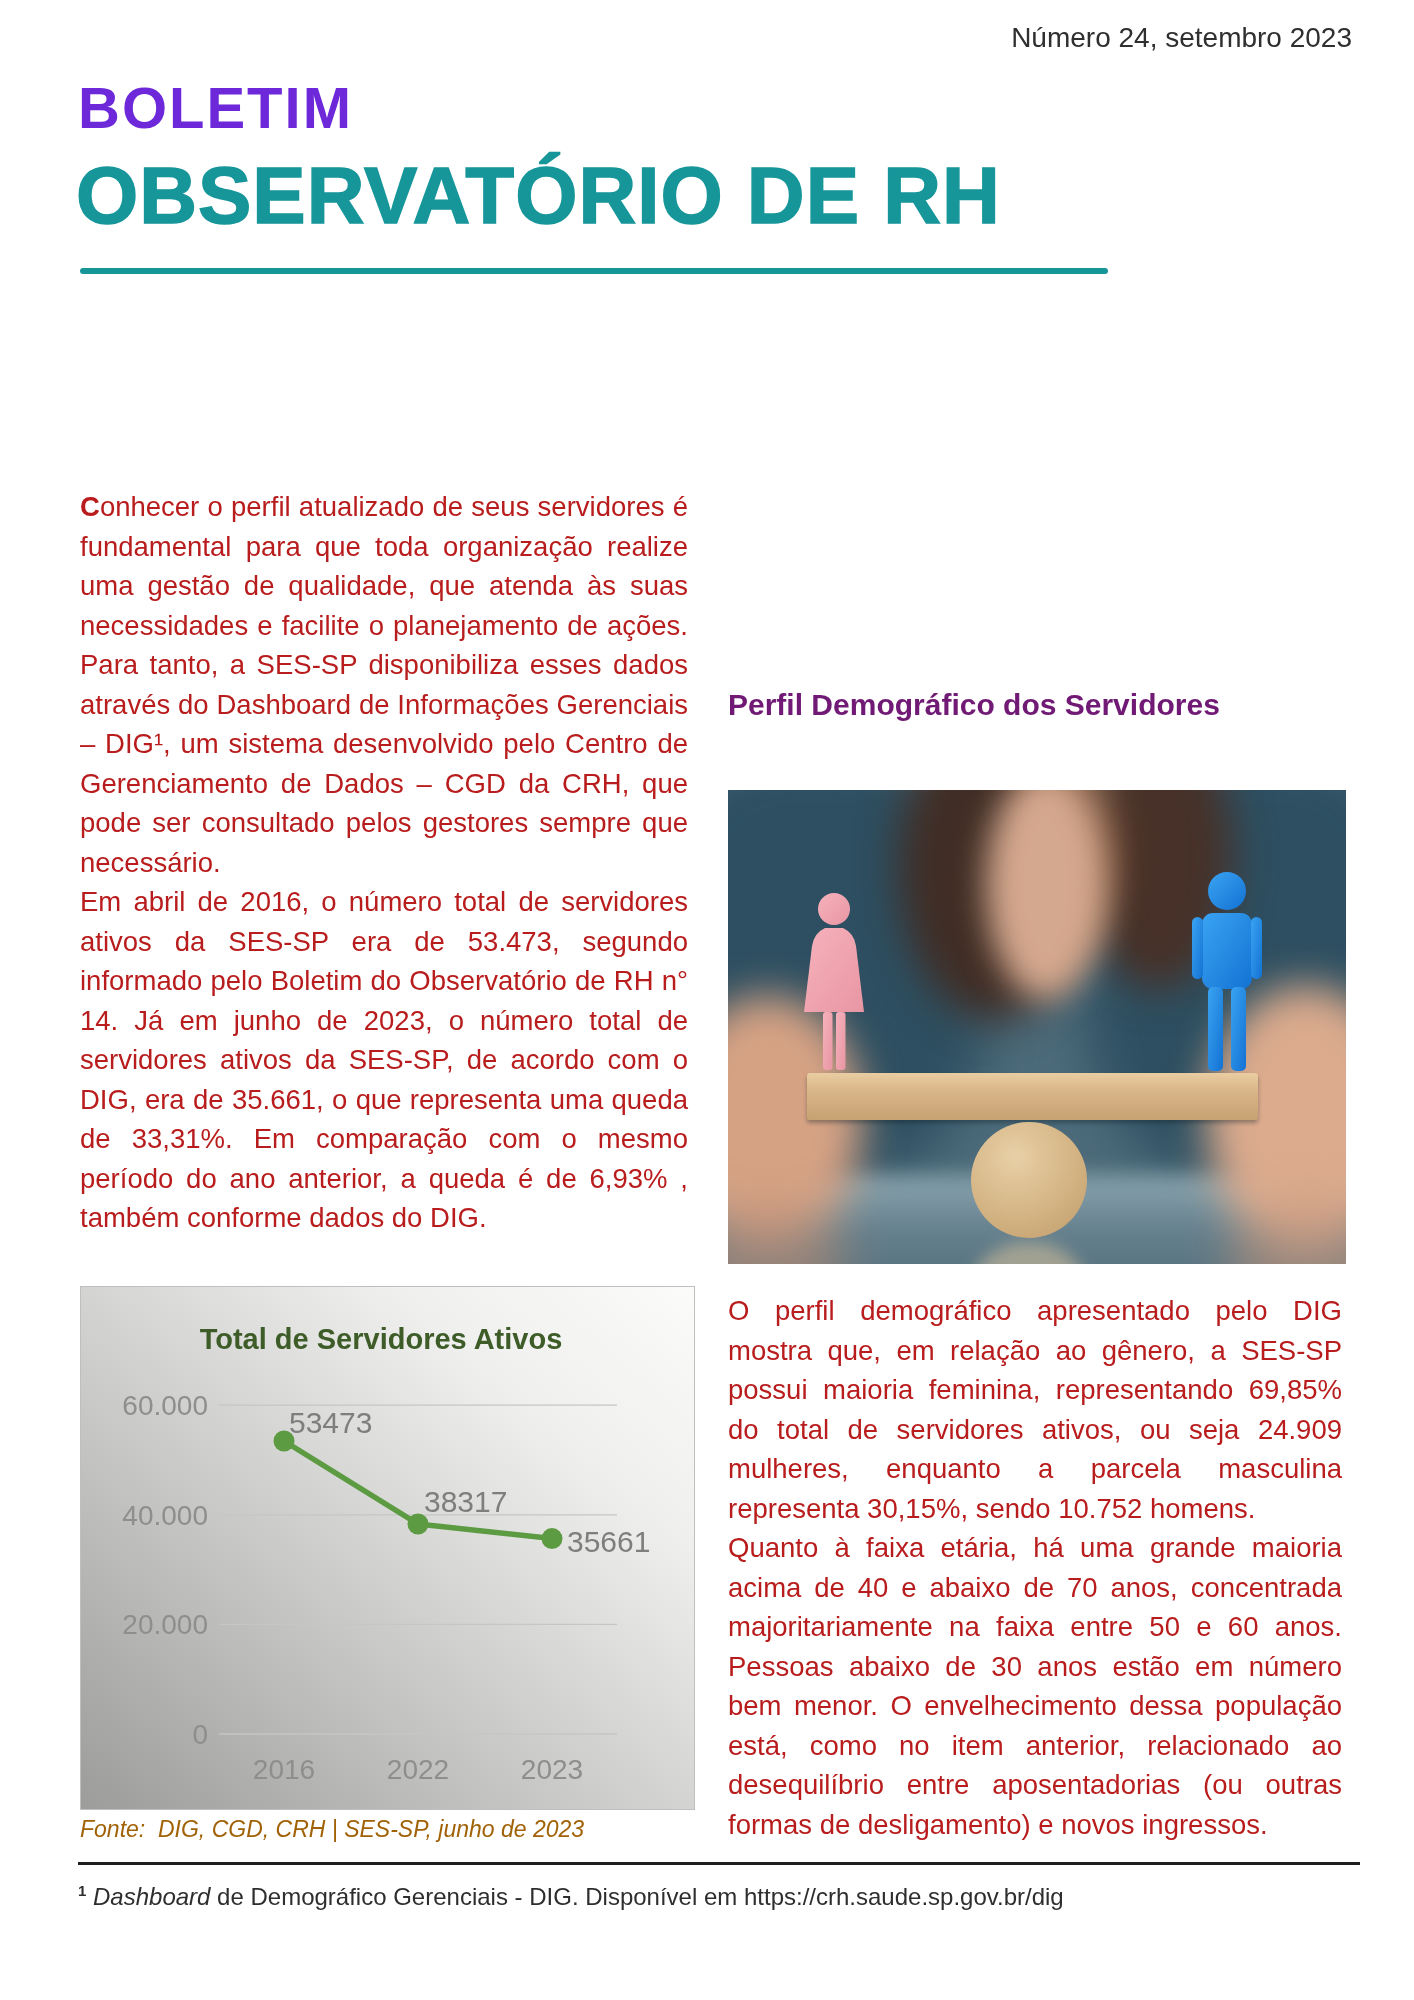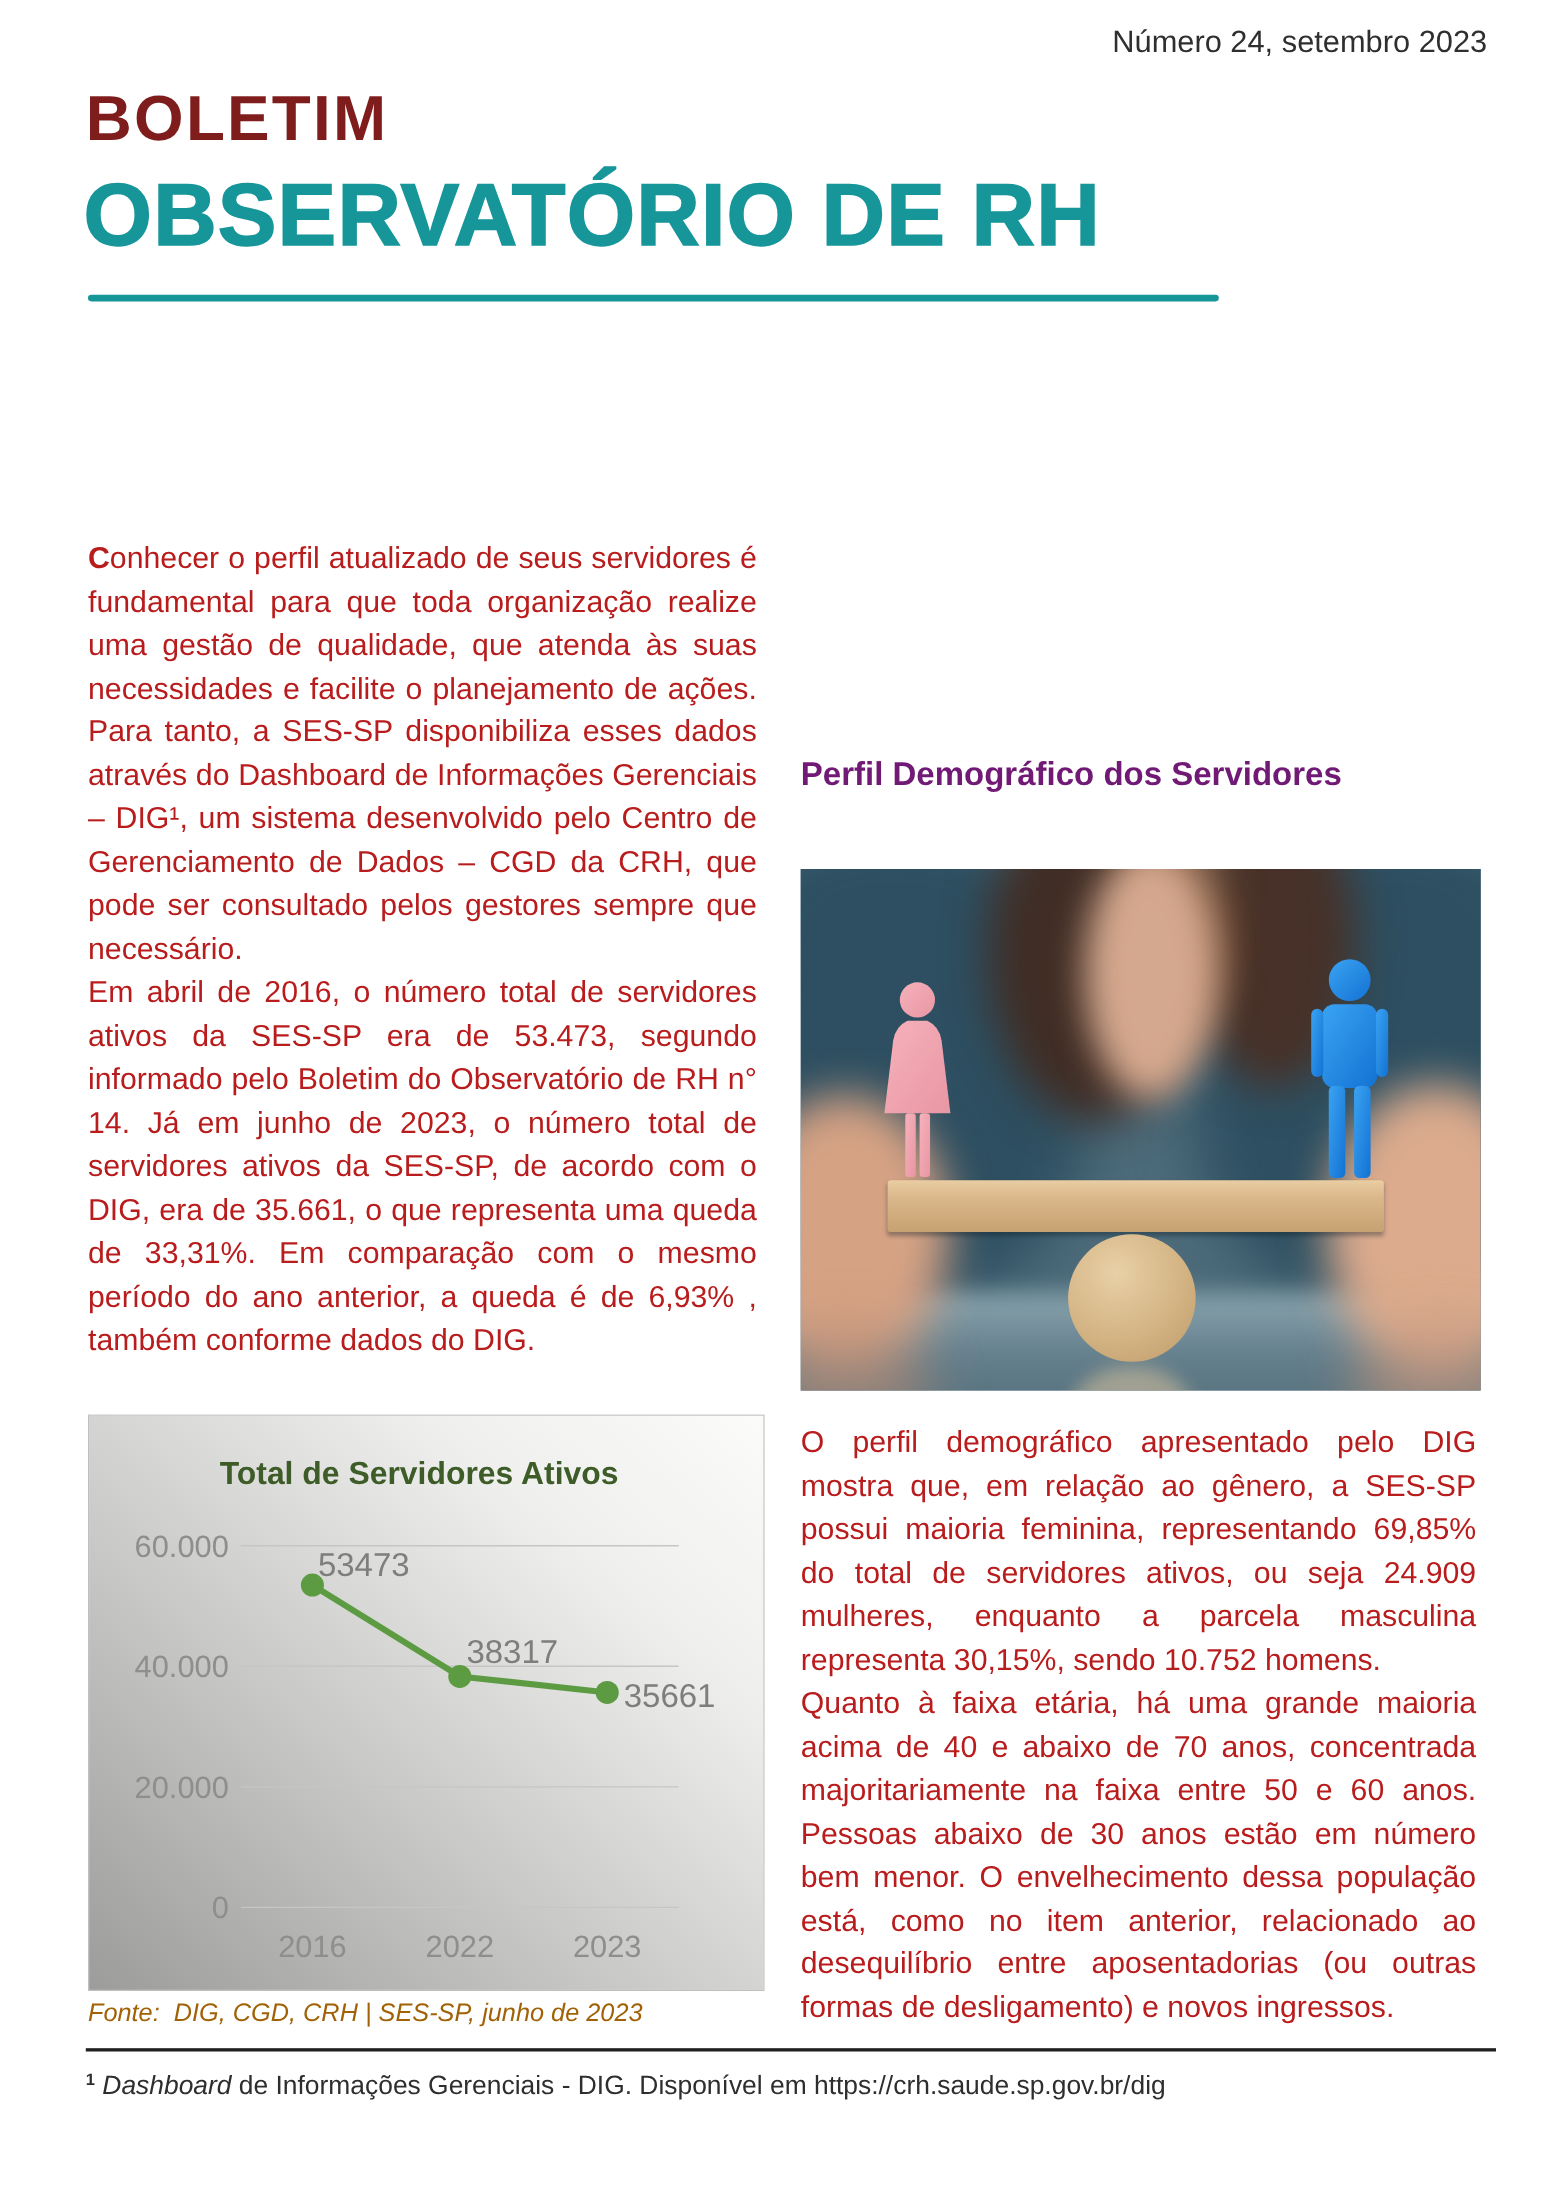--- a/index.html
+++ b/index.html
@@ -1,21 +1,21 @@
 <!DOCTYPE html>
 <html><head>
 <meta charset="utf-8">
 <style>
   html,body{margin:0;padding:0;background:#ffffff;}
   .page{
     position:relative;width:1414px;height:2000px;background:#ffffff;overflow:hidden;
     font-family:"Liberation Sans",sans-serif;color:#424242;
   }
   .issue{position:absolute;top:22px;right:62px;font-size:28px;color:#2f2f2f;text-align:right;}
-  .title-top{position:absolute;left:78px;top:74px;font-size:58px;font-weight:700;letter-spacing:2px;color:#7f1d1d;}
+  .title-top{position:absolute;left:78px;top:74px;font-size:58px;font-weight:700;letter-spacing:2px;color:#6d28d9;}
   .title-main{position:absolute;left:76px;top:150px;font-size:80px;font-weight:700;letter-spacing:1px;color:#17969a;text-align:center;-webkit-text-stroke:1.5px #17969a;}
   .title-underline{position:absolute;left:80px;top:268px;width:1028px;height:6px;background:#17969a;border-radius:3px;}
   .headline{position:absolute;left:80px;top:348px;width:1260px;font-size:30px;font-weight:700;color:#3a3a3a;}
   .bodytext{font-size:27.5px;line-height:39.5px;text-align:justify;color:#b91c1c;}
   .bodytext p{margin:0;}
   .col1{position:absolute;left:80px;top:487px;width:608px;}
   .col2-p1{position:absolute;left:728px;top:487px;width:614px;}
   .section-heading{position:absolute;left:728px;top:688px;width:614px;font-size:30px;font-weight:700;color:#701a75;}
   .col2-p2{position:absolute;left:728px;top:1291px;width:614px;}
   .dropcap{font-weight:700;}
@@ -149,15 +149,15 @@
         <circle cx="471" cy="251.57772" r="10.5" fill="#5d9b42"></circle>
         <text x="486" y="264.57772" text-anchor="start" font-size="30" fill="#7e7e7e" font-family="&quot;Liberation Sans&quot;,sans-serif">35661</text>
         <text x="203" y="492" text-anchor="middle" font-size="28" fill="#8e8e8e" font-family="&quot;Liberation Sans&quot;,sans-serif">2016</text>
         <text x="337" y="492" text-anchor="middle" font-size="28" fill="#8e8e8e" font-family="&quot;Liberation Sans&quot;,sans-serif">2022</text>
         <text x="471" y="492" text-anchor="middle" font-size="28" fill="#8e8e8e" font-family="&quot;Liberation Sans&quot;,sans-serif">2023</text>
       </svg>
   </div>
   <div class="fonte">Fonte:  DIG, CGD, CRH | SES-SP, junho de 2023</div>
 
   <div class="footer-rule"></div>
-  <div class="footnote"><sup>1</sup> <span class="it">Dashboard</span><span> de Informações Gerenciais - DIG. Disponível em https://crh.saude.sp.gov.br/dig</span></div>
+  <div class="footnote"><sup>1</sup> <span class="it">Dashboard</span><span> de Demográfico Gerenciais - DIG. Disponível em https://crh.saude.sp.gov.br/dig</span></div>
 
 </div>
 
 </body></html>

